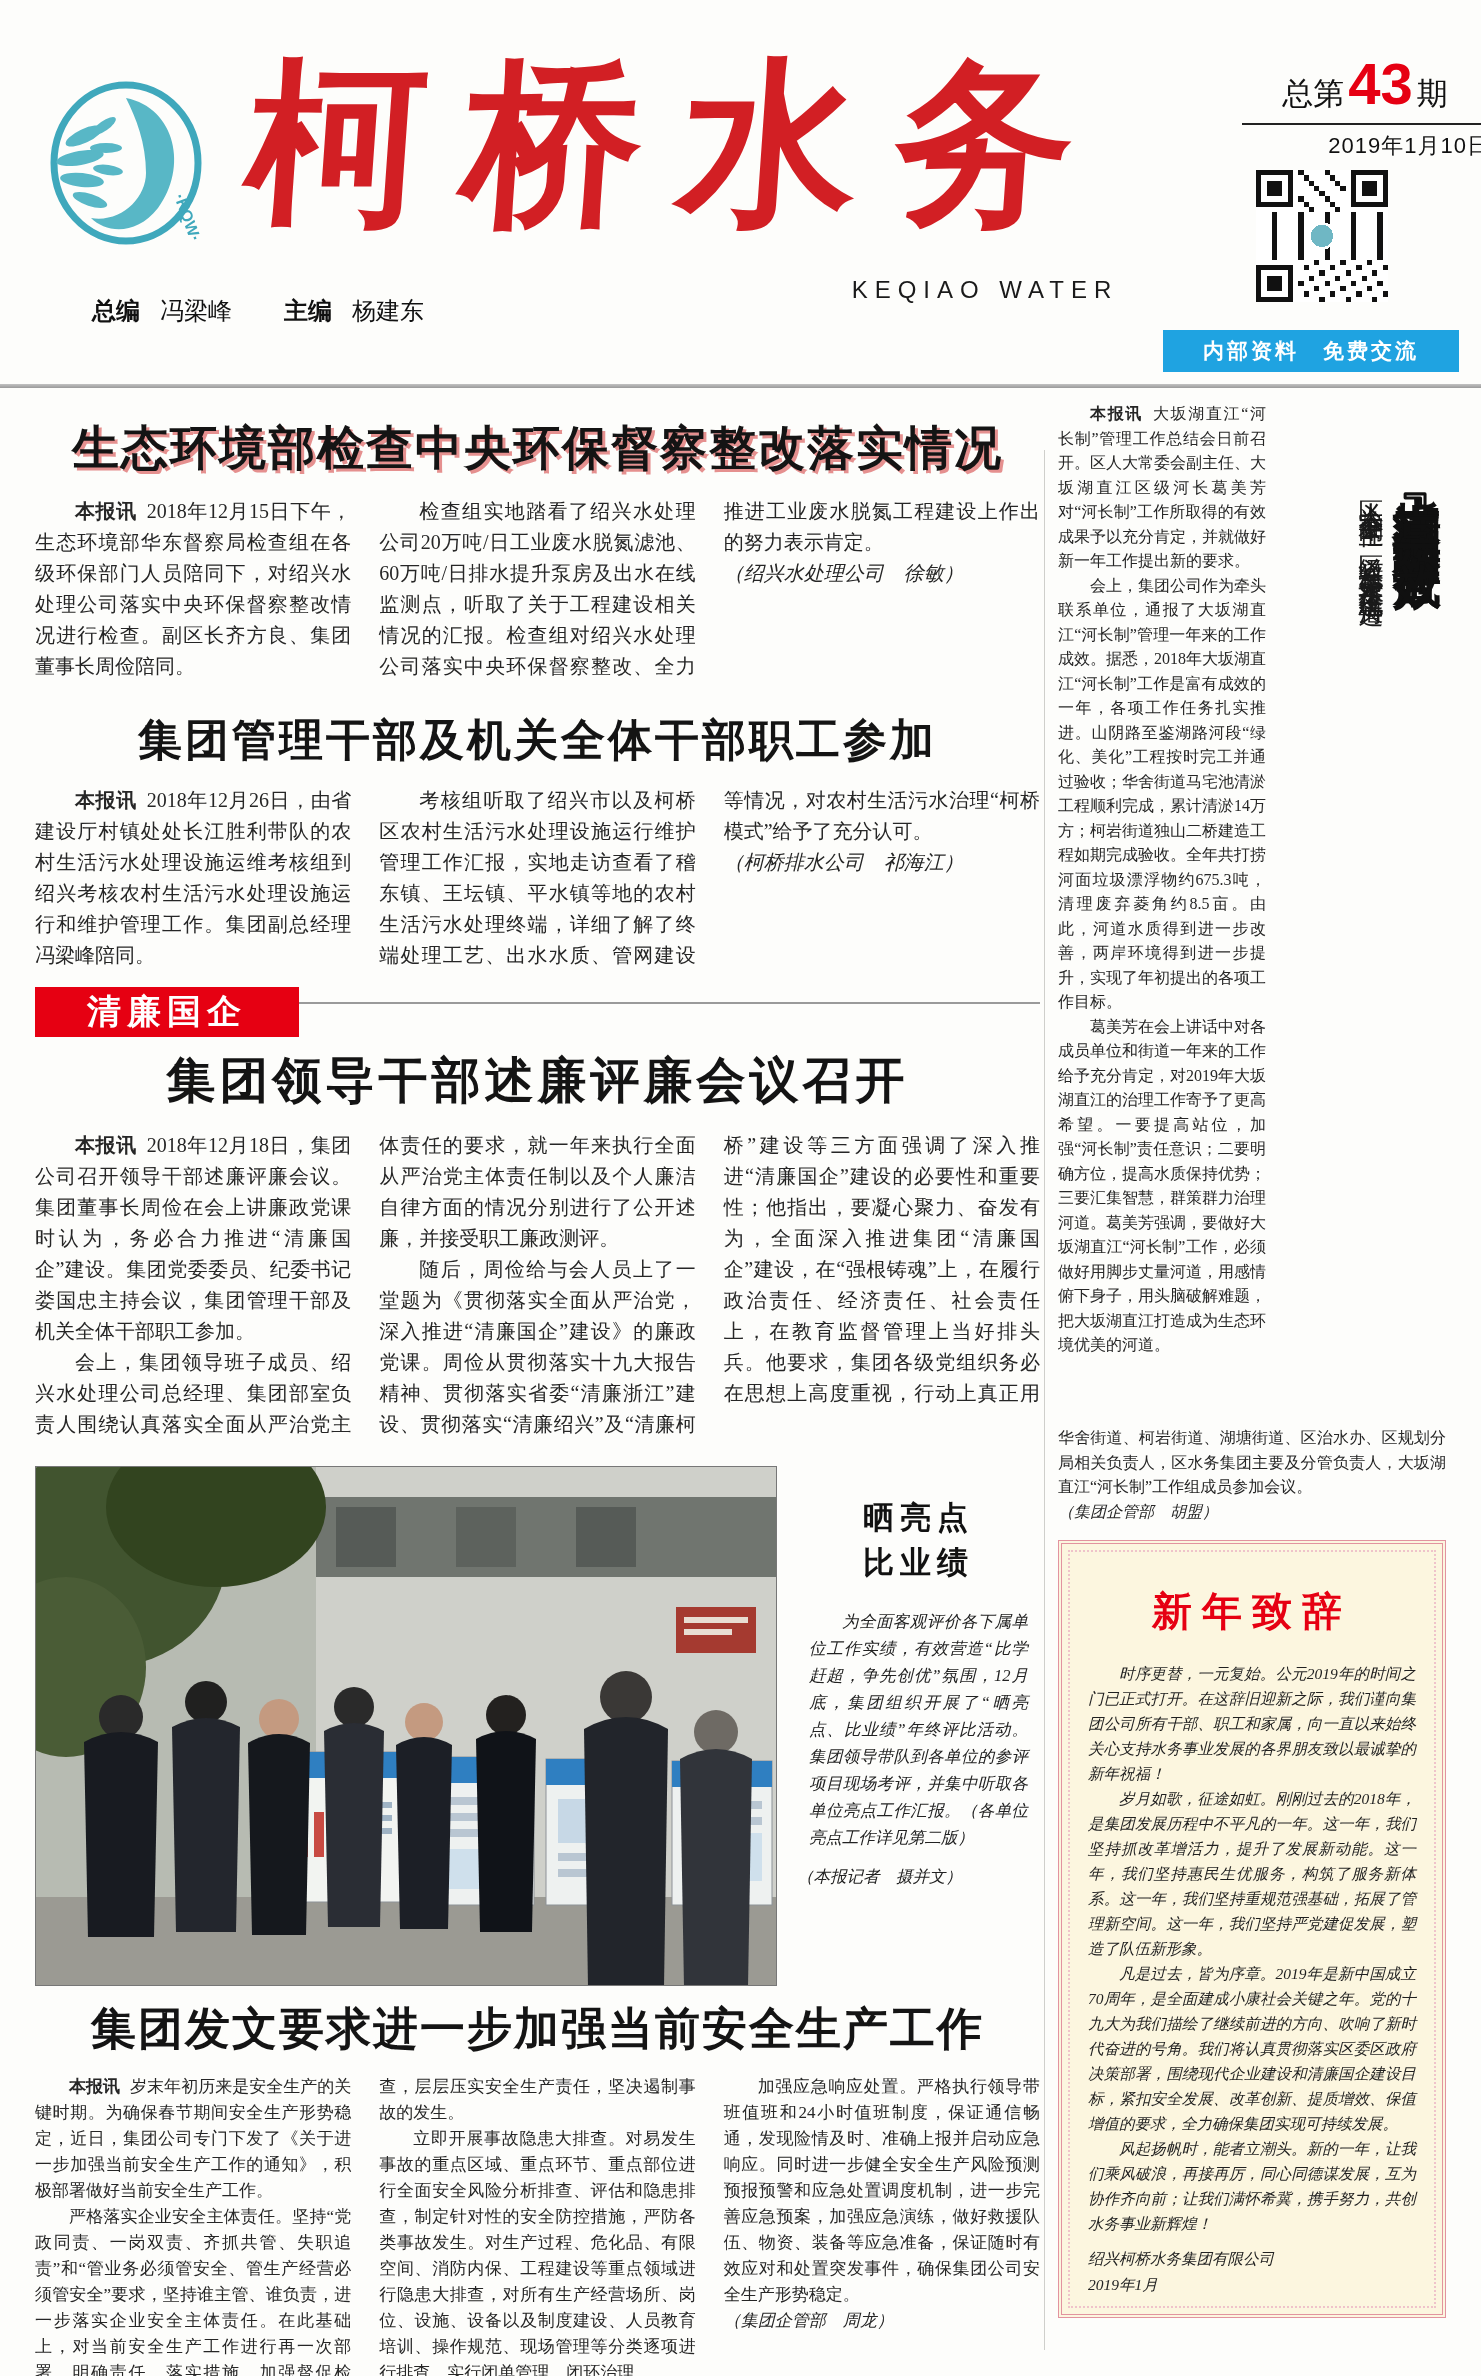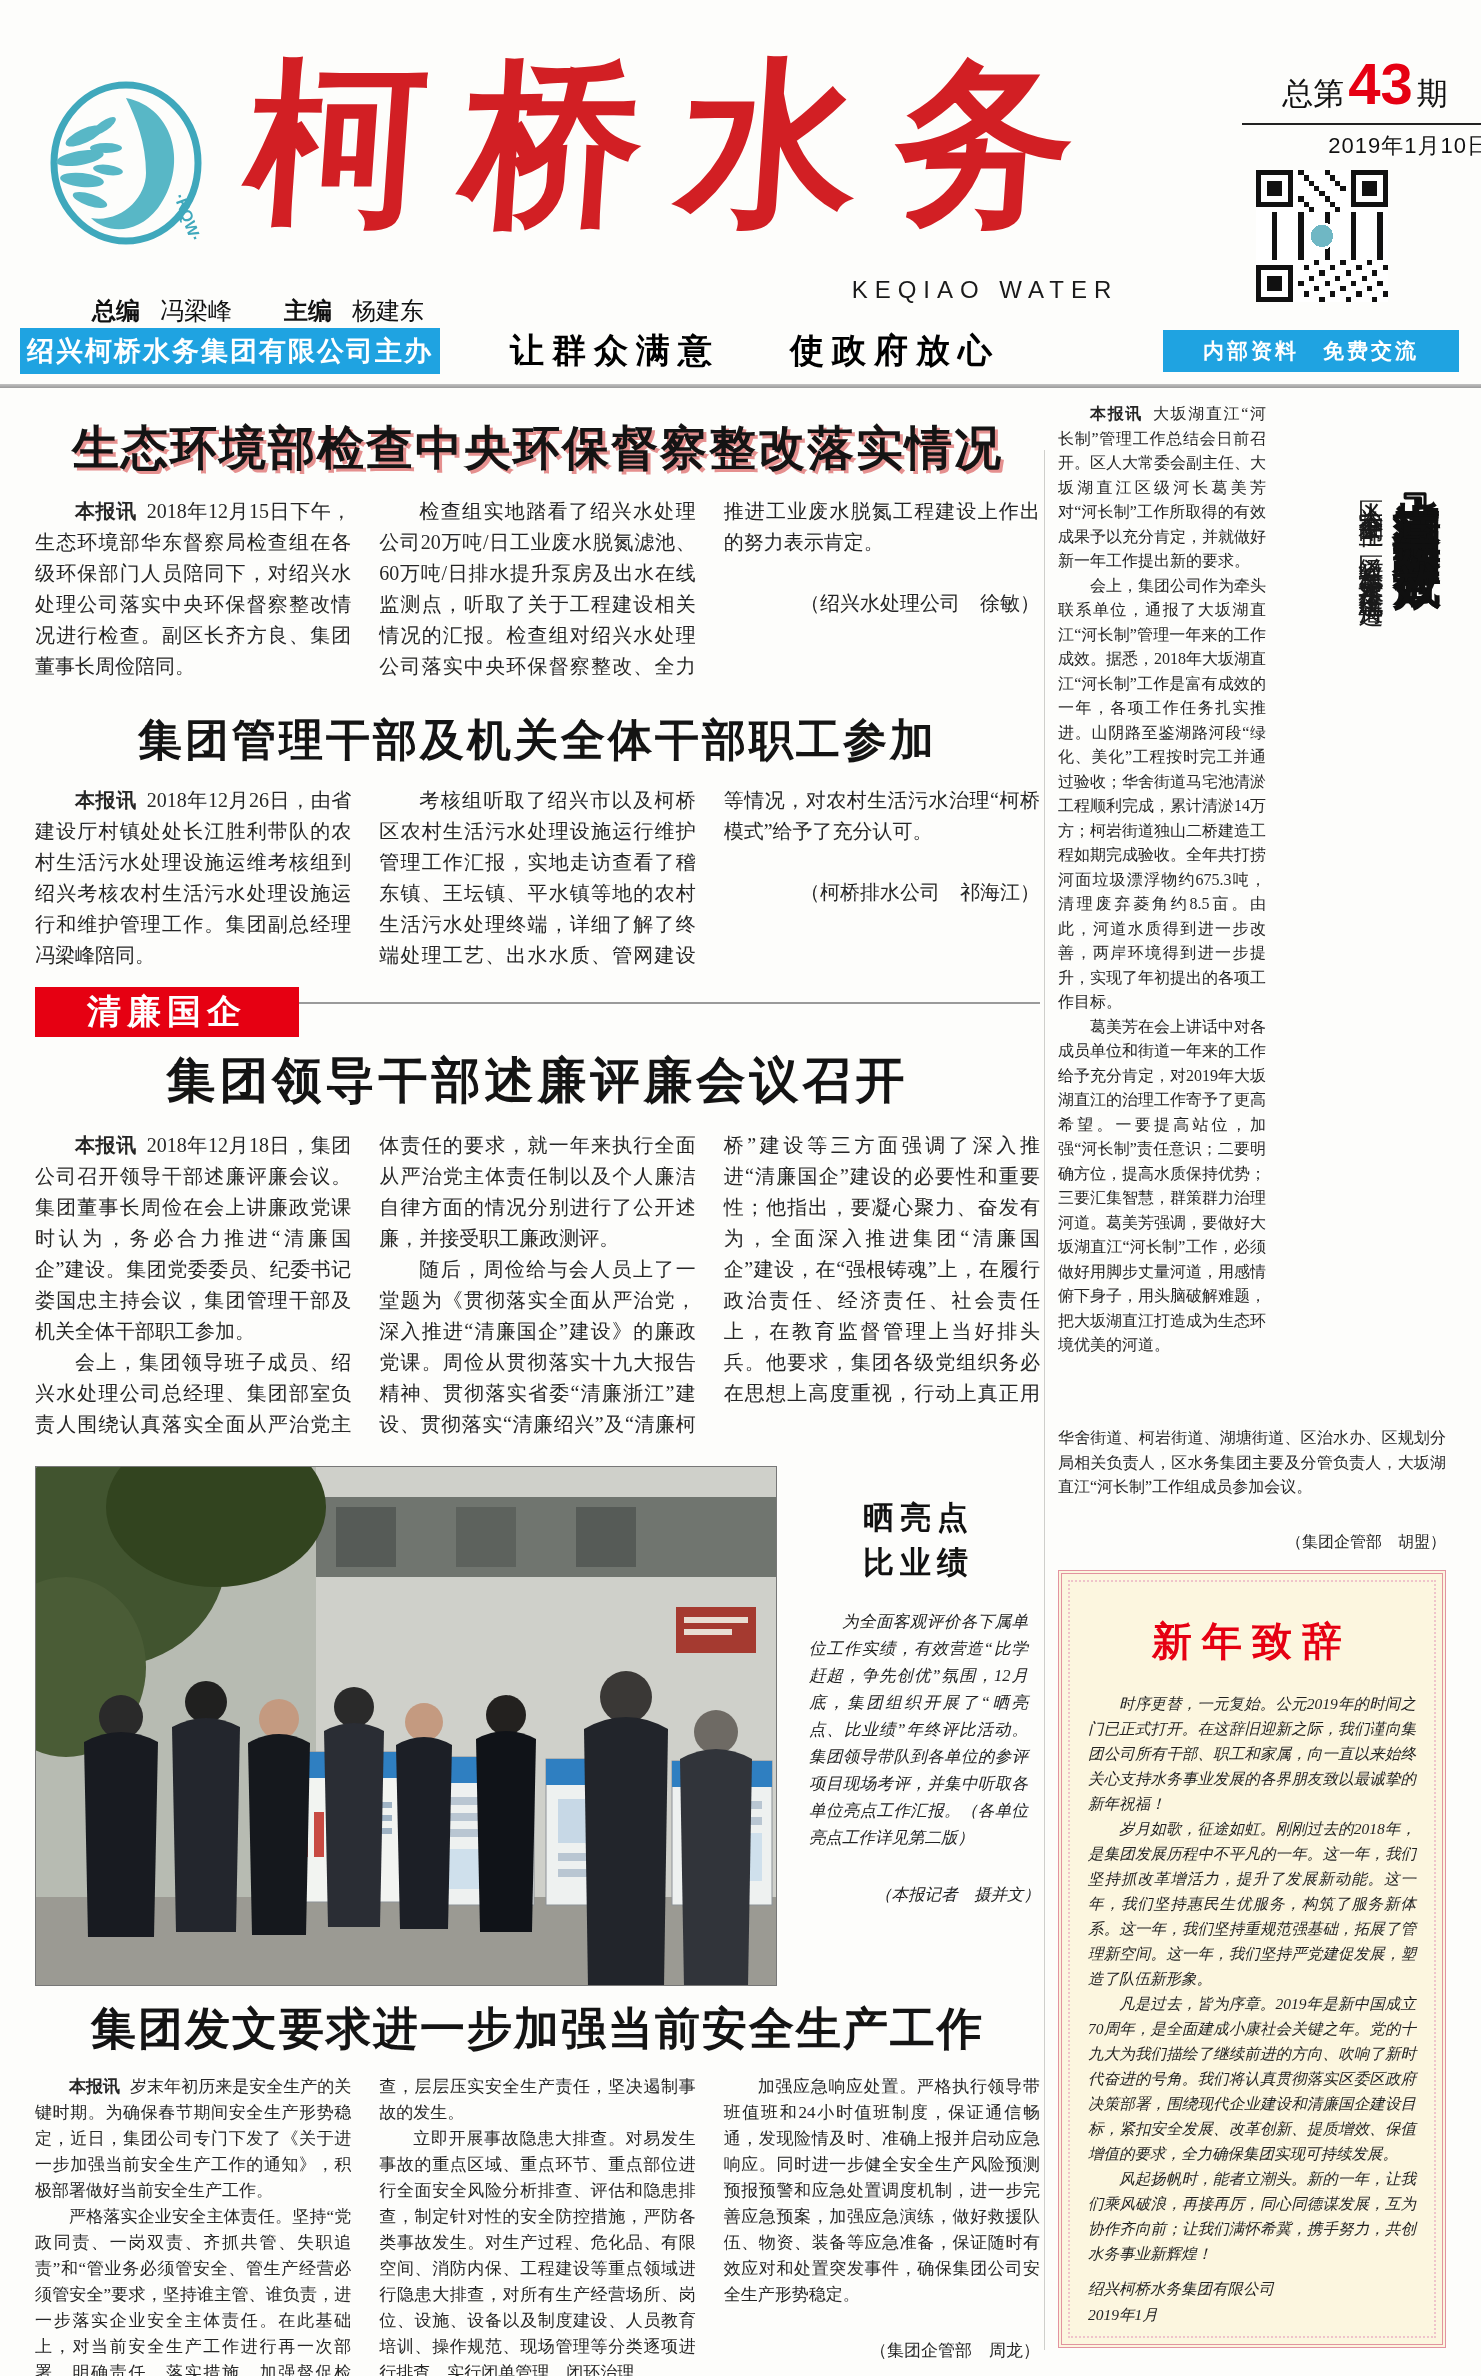--- a/index.html
+++ b/index.html
@@ -56,22 +56,22 @@
   .h-a2{font-size:44px;letter-spacing:3px;padding:16px 0 18px 0;}
   .h-a3{font-size:49px;letter-spacing:4px;padding:14px 0 20px 0;}
   .h-a5{font-size:45px;letter-spacing:2px;padding:16px 0 18px 0;}
   .body3{column-count:3;column-gap:28px;text-align:justify;overflow:hidden;}
   .body3 p{margin:0;text-indent:2em;}
   .a1-body,.a2-body,.a3-body{font-size:20px;line-height:31px;color:#262626;}
   .a1-body{height:202px;}
   .a2-body{height:188px;}
   .a3-body{height:320px;}
   .a5-body{font-size:17px;line-height:26px;color:#262626;height:318px;}
-  .sig{display:block;text-align:right;text-indent:0 !important;
-    font-family:"Liberation Serif","DejaVu Serif",serif;margin-top:30px;}
+  .sig{display:block;text-indent:0 !important;
+    font-style:italic;font-family:"Liberation Serif","DejaVu Serif",serif;}
   .lead{font-weight:bold;font-family:"Liberation Sans","DejaVu Sans",sans-serif;margin-right:10px;}
 
   
   .label-row{display:flex;align-items:center;margin-top:14px;height:50px;text-align:center;}
   .section-label{background:#e60012;color:#fff;font-family:"Liberation Sans","DejaVu Sans",sans-serif;
     font-weight:900;font-size:34px;letter-spacing:6px;width:264px;height:50px;
     display:flex;align-items:center;justify-content:center;}
   .label-rule{flex:1;height:2px;background:#9a9a9a;margin-top:-18px;}
 
   
@@ -248,25 +248,20 @@
     </svg>
   </div>
 
   <div class="editors">
     <b>总编</b>
     <span class="name">冯梁峰</span>
     <b>主编</b>
     <span class="name">杨建东</span>
   </div>
 
-  <div class="banner-row">
-    <div class="org-box">绍兴柯桥水务集团有限公司主办</div>
-    <div class="slogan">让群众满意</div>
-    <div class="slogan">使政府放心</div>
-  </div>
   <div class="internal-box">内部资料　免费交流</div>
   <div class="main-divider"></div>
   <div class="column-divider"></div>
 
   <div class="left-col">
 
     <div class="headline h-a1">生态环境部检查中央环保督察整改落实情况</div>
     <div class="body3 a1-body">
       <p><span class="lead">本报讯</span><span>2018年12月15日下午，生态环境部华东督察局检查组在各级环保部门人员陪同下，对绍兴水处理公司落实中央环保督察整改情况进行检查。副区长齐方良、集团董事长周俭陪同。</span></p>
       <p>检查组实地踏看了绍兴水处理公司20万吨/日工业废水脱氮滤池、60万吨/日排水提升泵房及出水在线监测点，听取了关于工程建设相关情况的汇报。检查组对绍兴水处理公司落实中央环保督察整改、全力推进工业废水脱氮工程建设上作出的努力表示肯定。</p>

